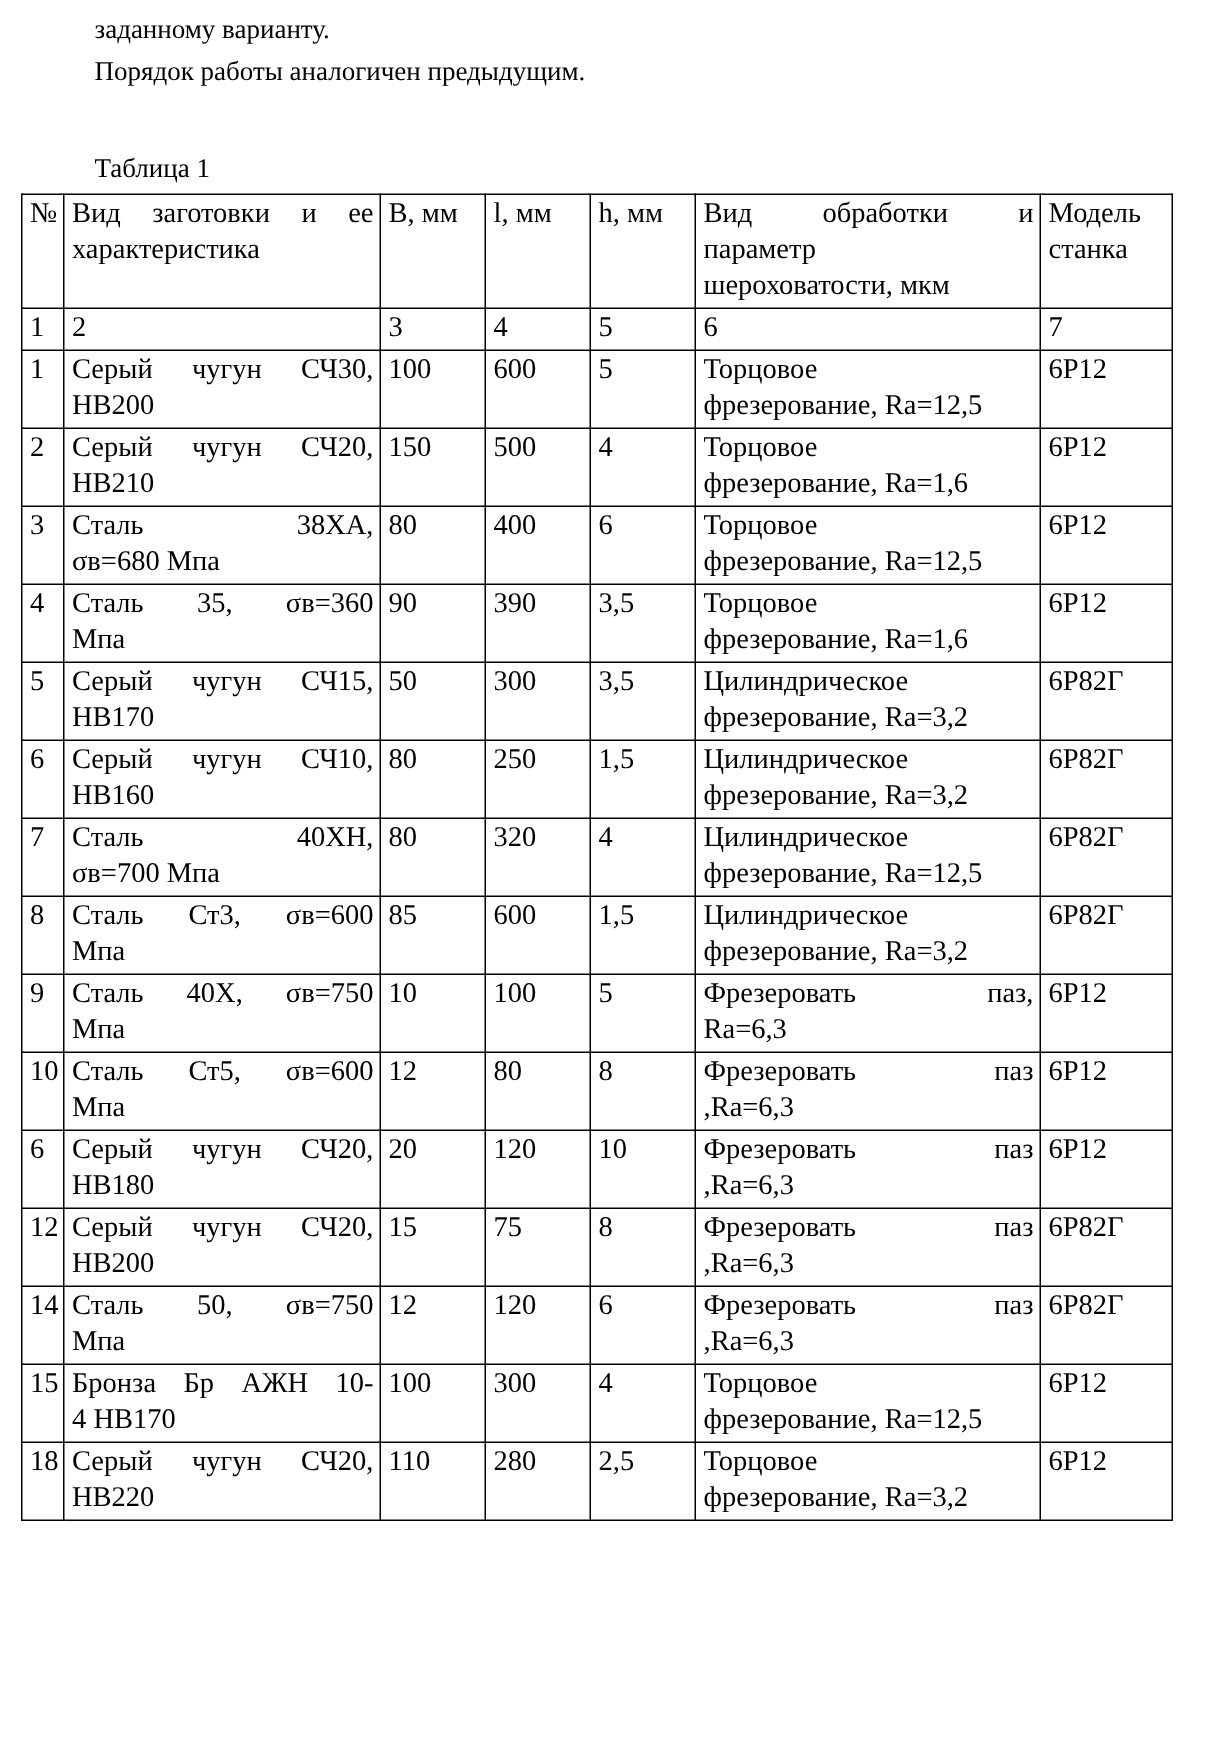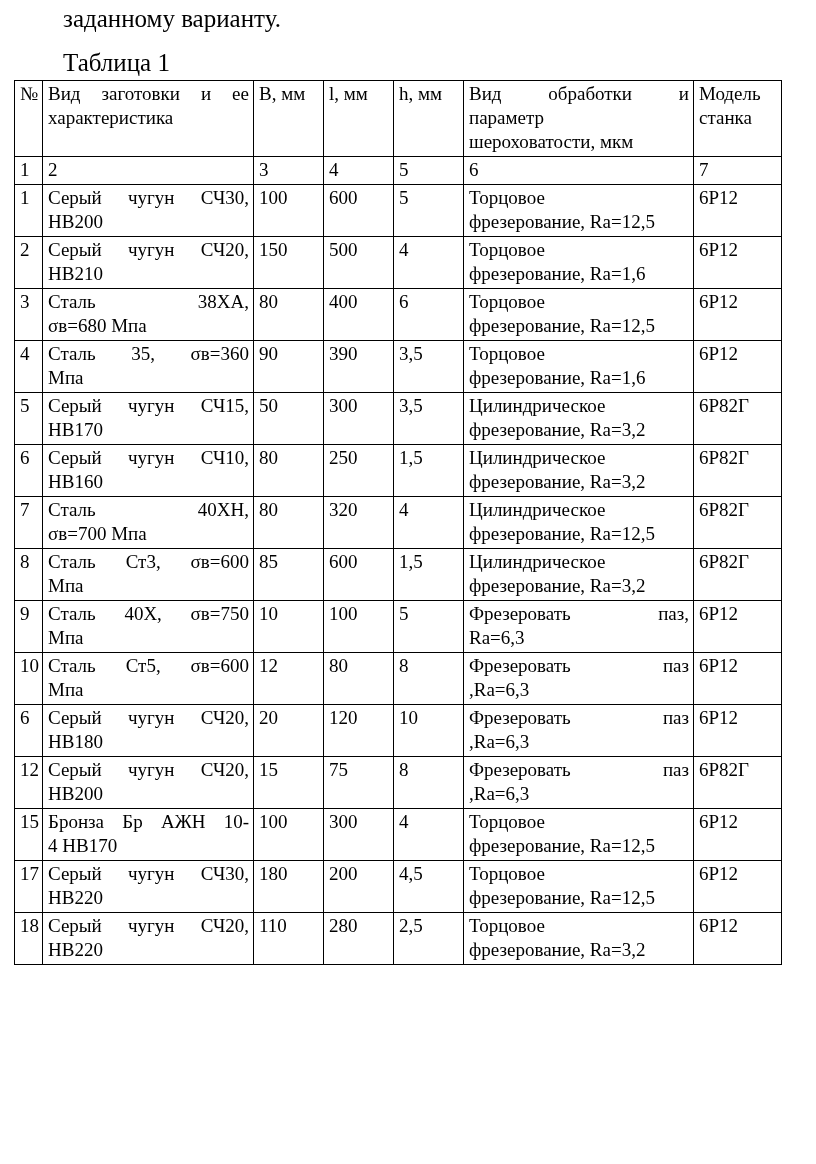--- a/index.html
+++ b/index.html
@@ -6,25 +6,25 @@
   html, body {
     margin: 0; padding: 0;
     background: #ffffff;
     color: #000000;
     font-family: "Liberation Serif", "DejaVu Serif", serif;
   }
   body { width: 816px; min-height: 1164px; }
   .page { padding: 5px 34px 10px 14px; }
   .para {
     margin: 0;
-    font-size: 25px;
+    font-size: 18px;
     line-height: 28px;
     text-indent: 49px;
   }
-  .caption { margin-top: 16px; }
+  .caption { margin-top: 37px; }
   table {
     border-collapse: collapse;
     table-layout: fixed;
     width: 767px;
     margin-top: 3px;
   }
   th, td {
     border: 1px solid #000000;
     vertical-align: top;
     text-align: left;
@@ -40,20 +40,21 @@
     text-align: justify;
     text-align-last: justify;
     white-space: normal;
   }
 </style>
 </head>
 <body>
 
 <div class="page">
   <p class="para">заданному варианту.</p>
+  <p class="para">Порядок работы аналогичен предыдущим.</p>
   <p class="para caption">Таблица 1</p>
 
   <table>
     <colgroup>
       <col style="width:28px">
       <col style="width:211px">
       <col style="width:70px">
       <col style="width:70px">
       <col style="width:70px">
       <col style="width:230px">
@@ -183,34 +184,34 @@
         <tr>
           <td>12</td>
           <td><div class="jl">Серый чугун СЧ20,</div><div>НВ200</div></td>
           <td>15</td>
           <td>75</td>
           <td>8</td>
           <td><div class="jl">Фрезеровать паз</div><div>,Ra=6,3</div></td>
           <td>6Р82Г</td>
         </tr>
         <tr>
+          <td>14</td>
+          <td><div class="jl">Сталь 50, σв=750</div><div>Мпа</div></td>
+          <td>12</td>
+          <td>120</td>
+          <td>6</td>
+          <td><div class="jl">Фрезеровать паз</div><div>,Ra=6,3</div></td>
+          <td>6Р82Г</td>
+        </tr>
+        <tr>
           <td>15</td>
           <td><div class="jl">Бронза Бр АЖН 10-</div><div>4 НВ170</div></td>
           <td>100</td>
           <td>300</td>
           <td>4</td>
-          <td><div class="jl">Торцовое</div><div>фрезерование, Ra=12,5</div></td>
-          <td>6Р12</td>
-        </tr>
-        <tr>
-          <td>17</td>
-          <td><div class="jl">Серый чугун СЧ30,</div><div>НВ220</div></td>
-          <td>180</td>
-          <td>200</td>
-          <td>4,5</td>
           <td><div class="jl">Торцовое</div><div>фрезерование, Ra=12,5</div></td>
           <td>6Р12</td>
         </tr>
         <tr>
           <td>18</td>
           <td><div class="jl">Серый чугун СЧ20,</div><div>НВ220</div></td>
           <td>110</td>
           <td>280</td>
           <td>2,5</td>
           <td><div class="jl">Торцовое</div><div>фрезерование, Ra=3,2</div></td>

